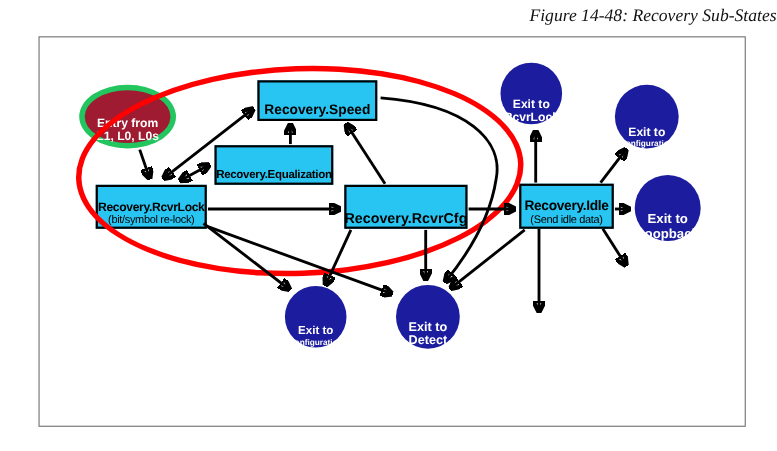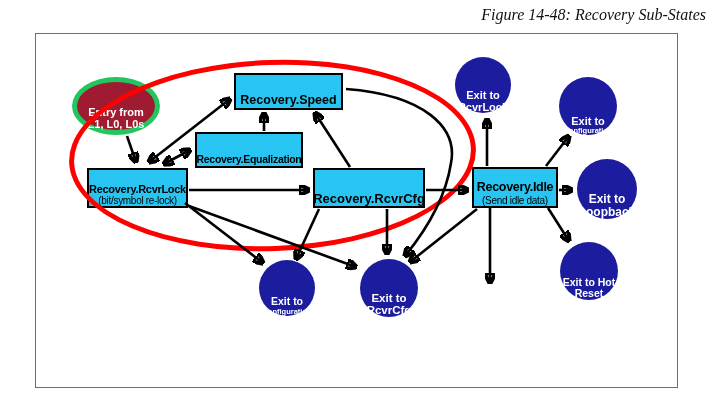--- a/index.html
+++ b/index.html
@@ -84,34 +84,30 @@
   <div class="node circle" id="n-cfgtop">
     <span>Exit to</span>
     <span class="sub2">Configuration</span>
   </div>
 
   <div class="node circle" id="n-disabled">
     <span>Exit to</span>
     <span>Loopback</span>
   </div>
 
-  <div class="node circle" id="n-hotreset">
-    <span>Exit to Hot</span>
-    <span>Reset</span>
-  </div>
 
 
   <div class="node circle" id="n-cfgbot">
     <span>Exit to</span>
     <span class="sub2">Configuration</span>
   </div>
 
   <div class="node circle" id="n-detect">
     <span>Exit to</span>
-    <span>RcvrCfg</span>
+    <span>Detect</span>
   </div>
 
   <div class="ring"></div>
 
   <svg class="arrows" viewBox="0 0 706 410">
     <defs>
       <marker id="ah" viewBox="0 0 7 7" markerWidth="4.2" markerHeight="4.2" refX="6.2" refY="3.5" orient="auto-start-reverse">
         <path d="M0,0 L7,3.5 L0,7 Z" fill="#000" stroke="none"></path>
       </marker>
     </defs>

